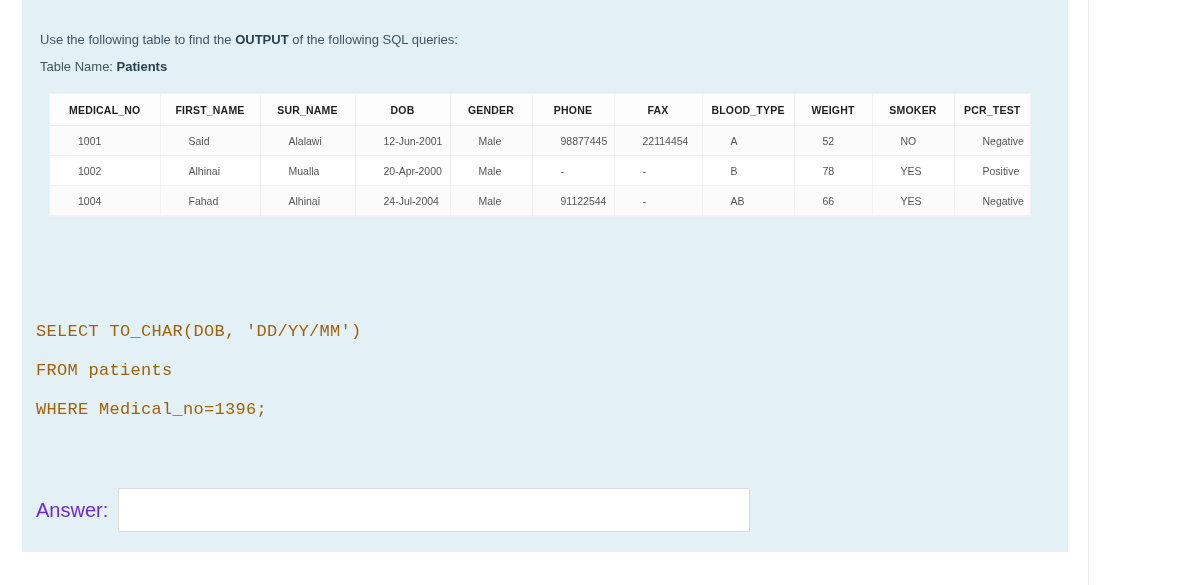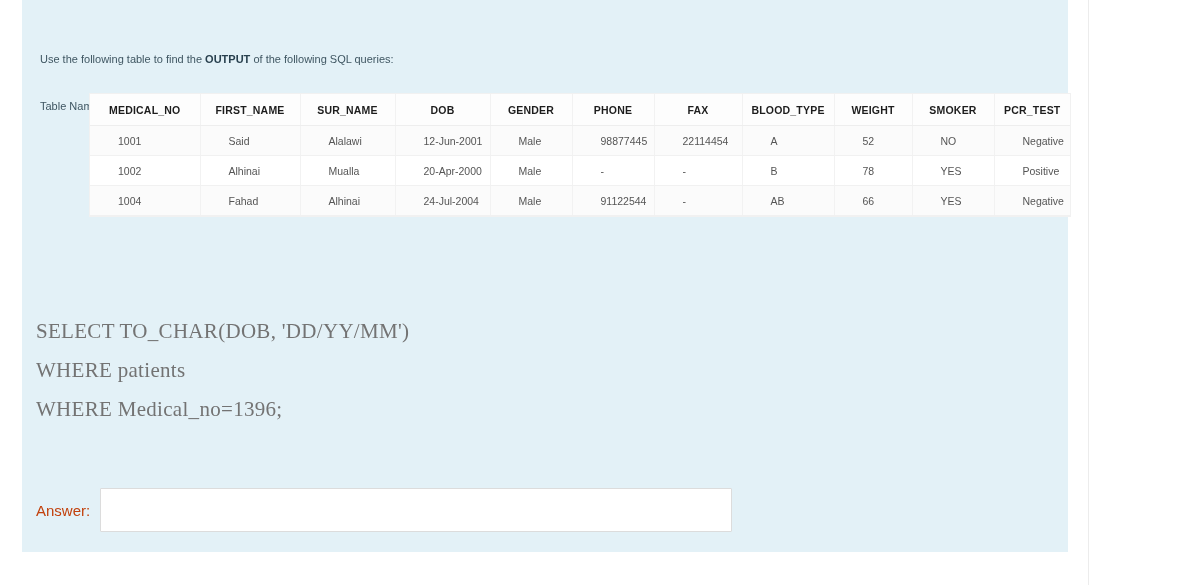--- a/index.html
+++ b/index.html
@@ -43,37 +43,35 @@
   }
 
   
   .prompt {
     position: absolute;
     left: 18px;
     top: 26px;
     width: 960px;
   }
   .prompt-line {
-    font-size: 11px;
+    font-size: 13px;
     line-height: 27px;
     color: #3f5662;
     white-space: nowrap;
-    margin-top: 20px;
   }
   .prompt-line b { font-weight: bold; color: #29414f; }
 
   
   .table-wrap {
     position: absolute;
     left: 28px;
     top: 94px;
     width: 980px;
     background: #ffffff;
     box-shadow: 0 0 0 1px #f1f1f1;
-    margin-left: 40px;
   }
   table.patients {
     border-collapse: collapse;
     width: 980px;
     table-layout: fixed;
     background: #ffffff;
   }
   table.patients thead th {
     font-size: 10.5px;
     font-weight: bold;
@@ -116,39 +114,39 @@
   col.c9  { width: 82px;  }
   col.c10 { width: 76px;  }
 
   
   .sql-block {
     position: absolute;
     left: 14px;
     top: 312px;
   }
   .sql-line {
-    font-family: Liberation Serif, serif;
-    font-size: 21px;
+    font-family: Liberation Mono, monospace;
+    font-size: 17px;
     line-height: 39px;
-    color: #737373;
+    color: #a16207;
     white-space: pre;
     letter-spacing: 0.3px;
   }
 
   
   .answer-row {
     position: absolute;
     left: 14px;
     top: 488px;
     display: flex;
     align-items: center;
   }
   .answer-label {
-    font-size: 15px;
-    color: #c2410c;
+    font-size: 20px;
+    color: #6d28d9;
     margin-right: 10px;
     white-space: nowrap;
   }
   .answer-input {
     width: 632px;
     height: 44px;
     box-sizing: border-box;
     background: #ffffff;
     border: 1px solid #dcdcdc;
     border-radius: 1px;
@@ -242,21 +240,21 @@
               <td>66</td>
               <td>YES</td>
               <td>Negative</td>
             </tr>
           </tbody>
       </table>
     </div>
 
     <div class="sql-block" id="sql-lines">
         <div class="sql-line">SELECT TO_CHAR(DOB, 'DD/YY/MM')</div>
-        <div class="sql-line">WHERE patients</div>
+        <div class="sql-line">FROM patients</div>
         <div class="sql-line">WHERE Medical_no=1396;</div>
       </div>
 
     <div class="answer-row">
       <span class="answer-label">Answer:</span>
       <input class="answer-input" type="text" placeholder="" style="">
     </div>
 
   </div>
 </div>

